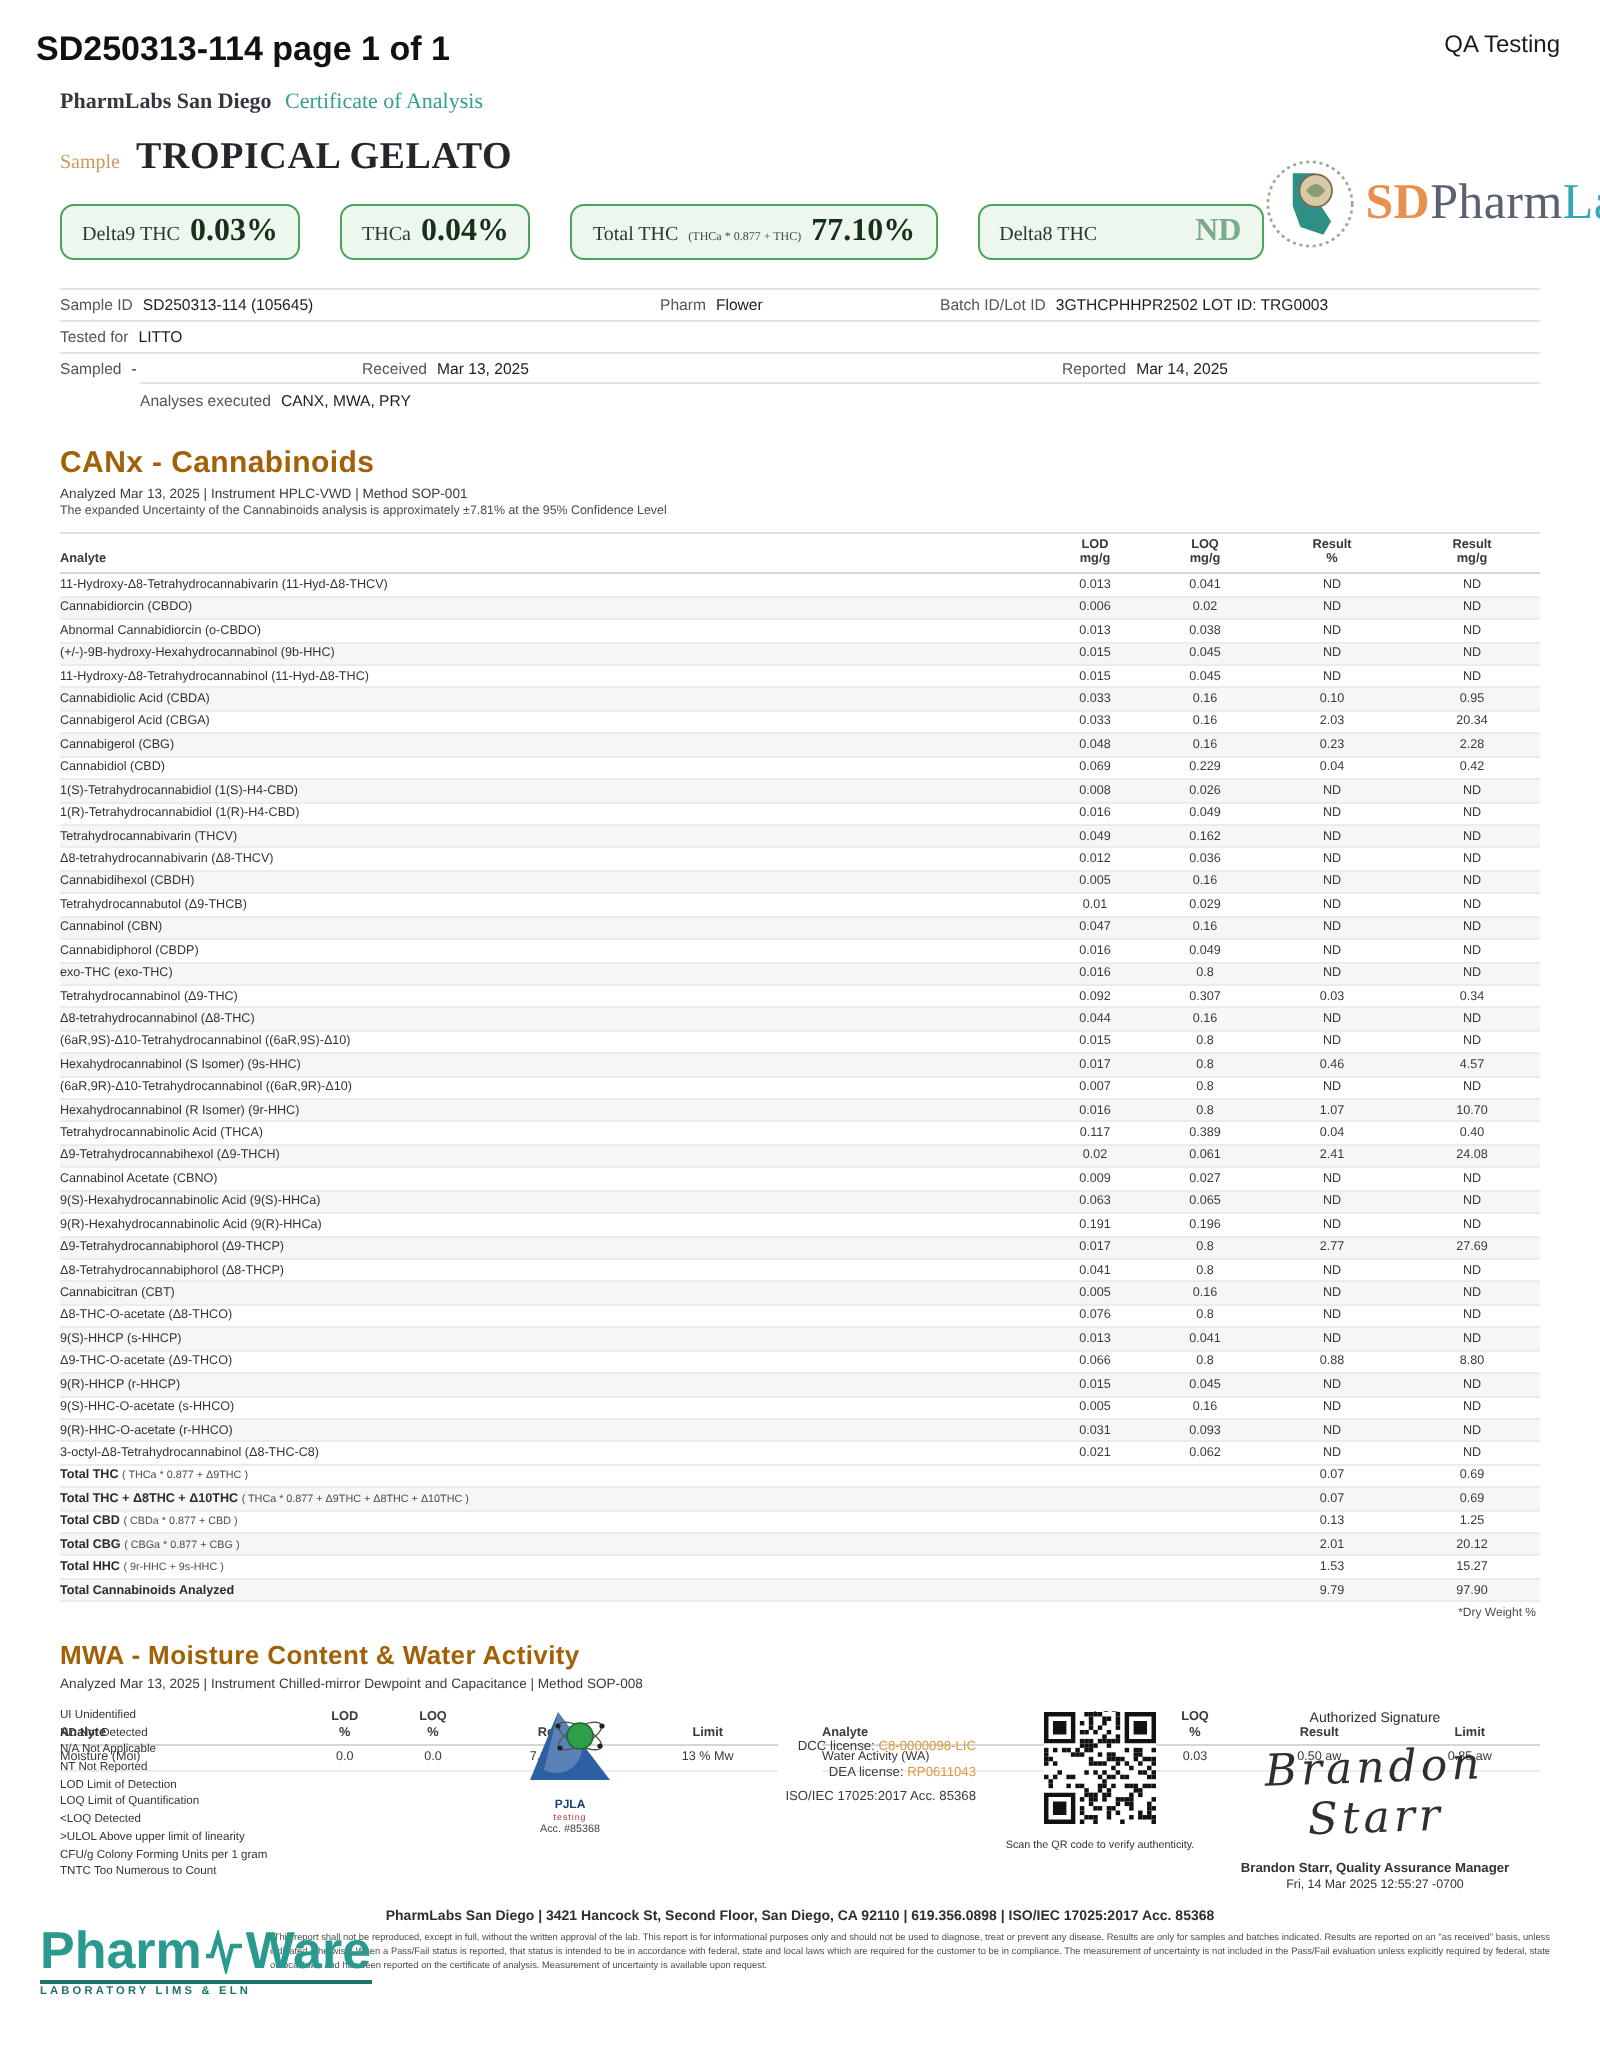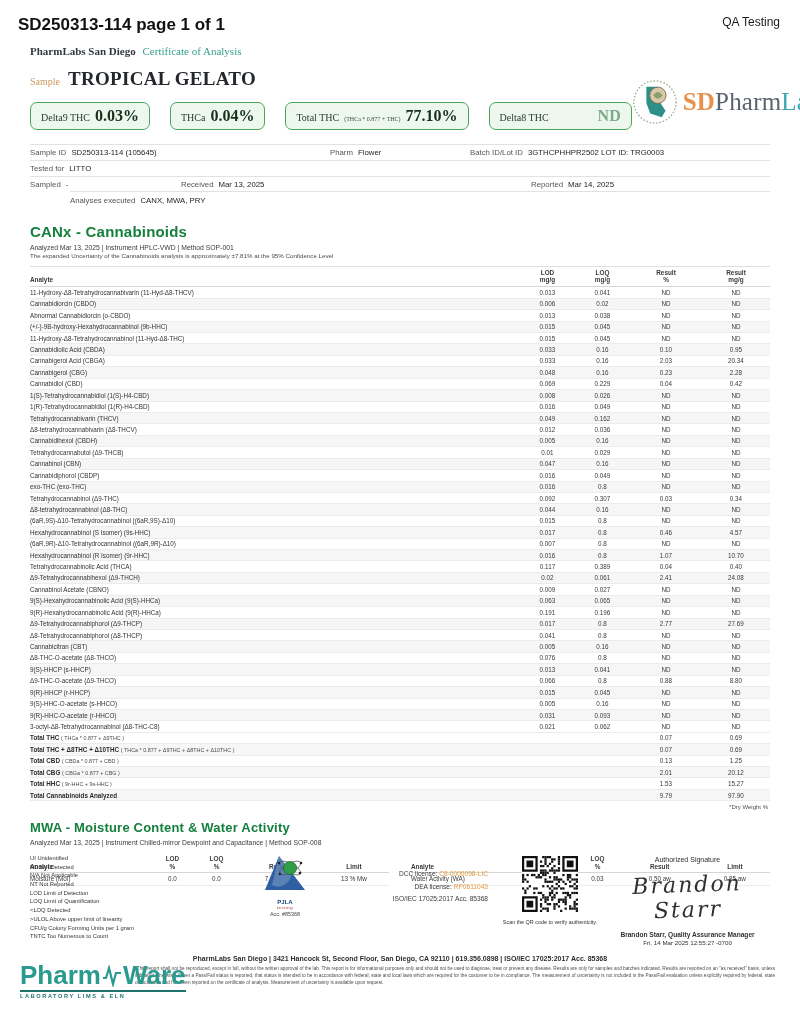--- a/index.html
+++ b/index.html
@@ -31,21 +31,21 @@
 
   
   .sinfo{margin:14px 30px 0 30px;font-size:7.8px;color:#333;}
   .si-row{display:flex;border-top:1px solid #e2e2e2;padding:3.2px 0 2.6px 0;}
   .si-row:last-child{border-bottom:0;margin-left:40px;}
   .si-label{color:#555;margin-right:5px;}
   .si-val{color:#1e1e1e;}
   .c300{width:300px;} .c140{width:140px;} .c185{width:151px;} .c350{width:350px;} .cfl{flex:1;}
 
   
-  .sec-title{margin:16px 30px 0 30px;font-size:15px;font-weight:bold;color:#15803d;letter-spacing:.2px;}
+  .sec-title{margin:16px 30px 0 30px;font-size:15px;font-weight:bold;color:#a16207;letter-spacing:.2px;}
   .sec-sub{margin:4px 30px 0 30px;font-size:6.8px;color:#3c3c3c;}
   .sec-note{margin:1px 30px 0 30px;font-size:6.2px;color:#4a4a4a;}
 
   
   table.cx{border-collapse:collapse;margin:7px 30px 0 30px;width:740px;table-layout:fixed;}
   table.cx th{font-size:6.4px;font-weight:bold;color:#3a3a3a;padding:2px 0 2.5px 0;vertical-align:bottom;
     border-top:1px solid #e0e0e0;border-bottom:1px solid #d5d5d5;text-align:center;line-height:1.15;}
   table.cx th:first-child{text-align:left;}
   table.cx th .unit{display:block;font-weight:bold;}
   table.cx td{font-size:6.3px;color:#3a3a3a;padding:1.6px 0;border-bottom:1px solid #ececec;

